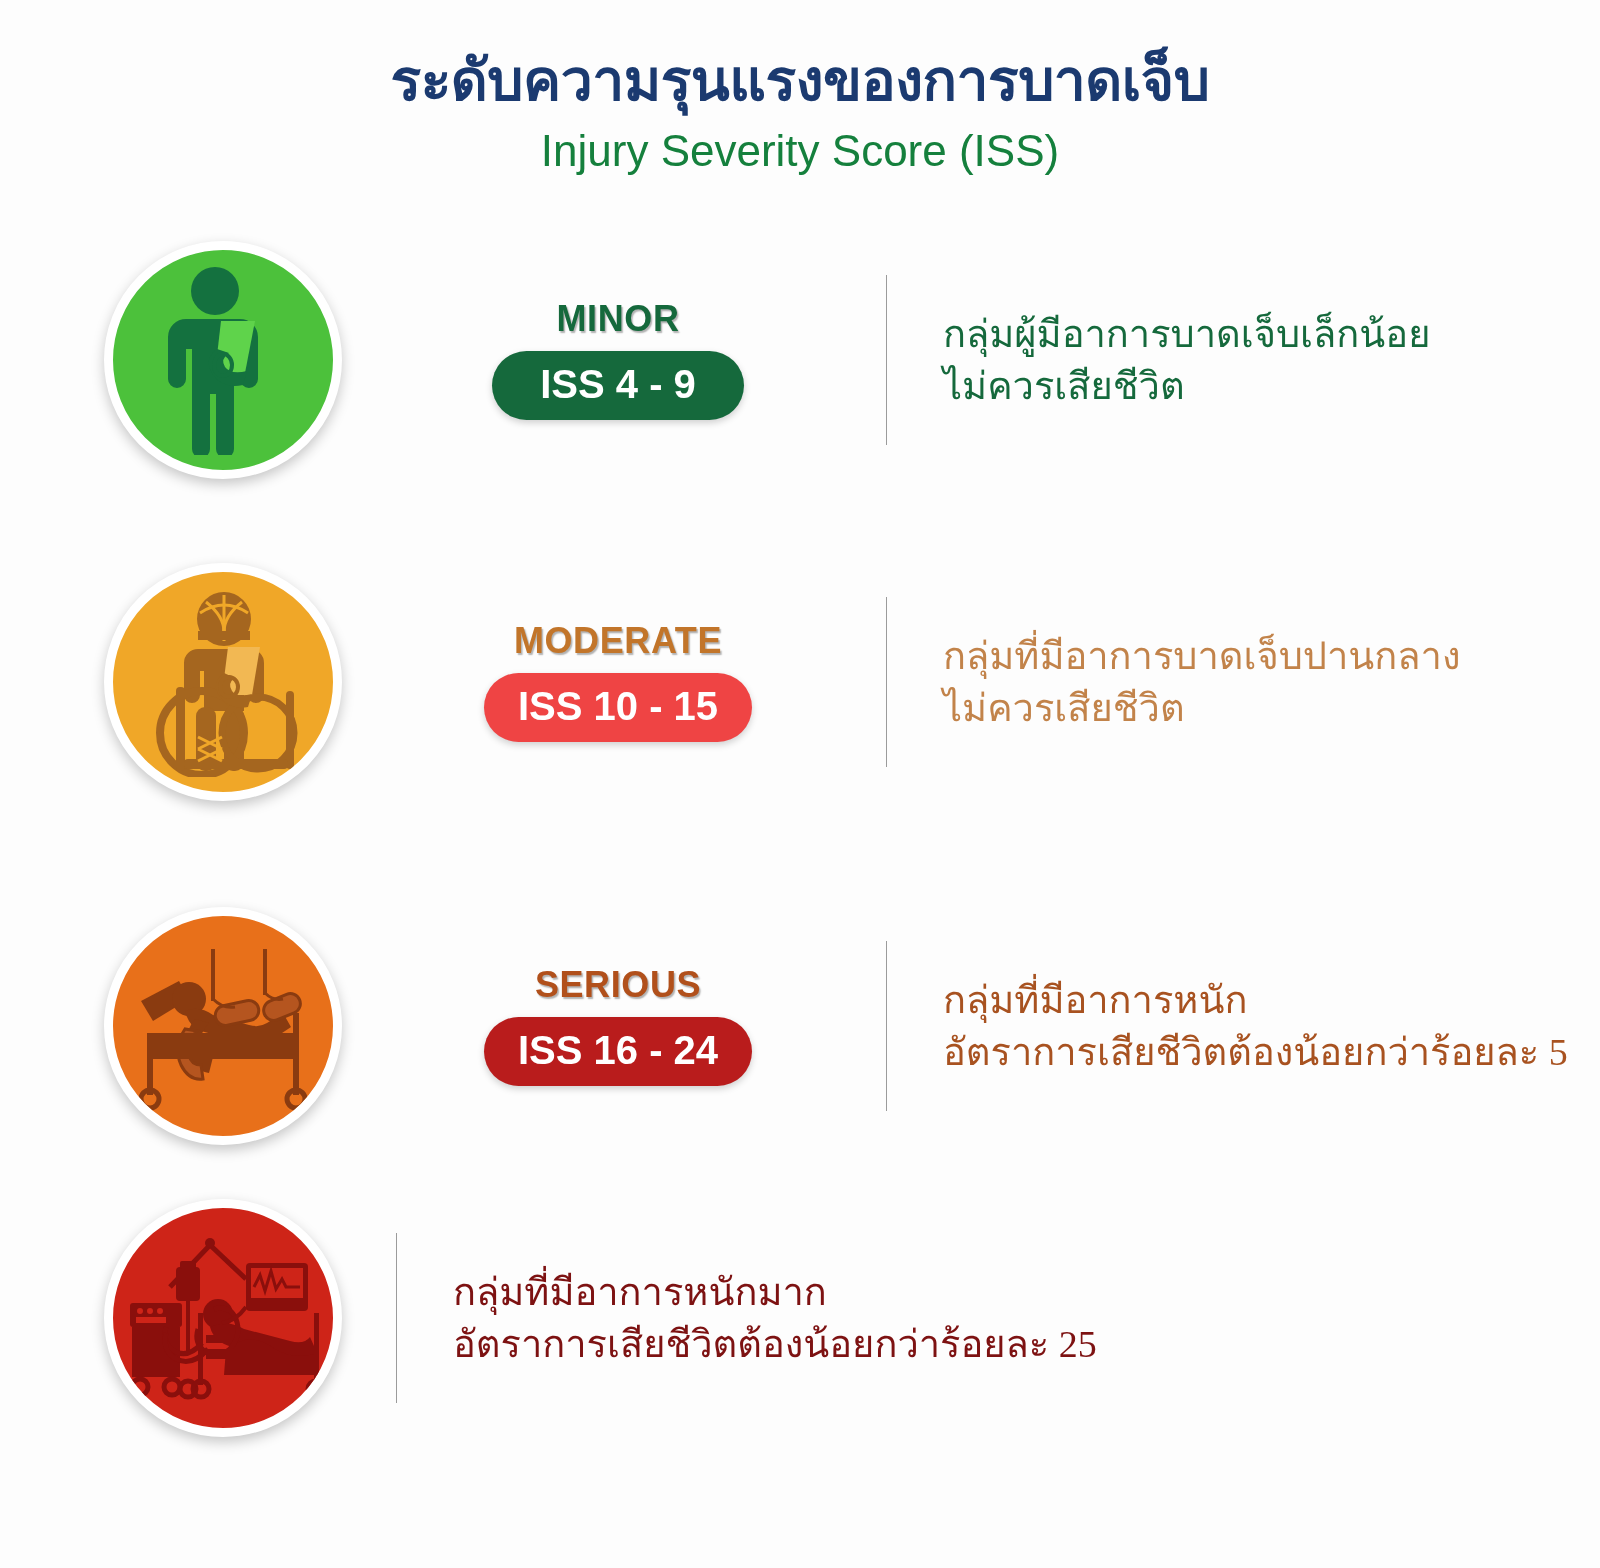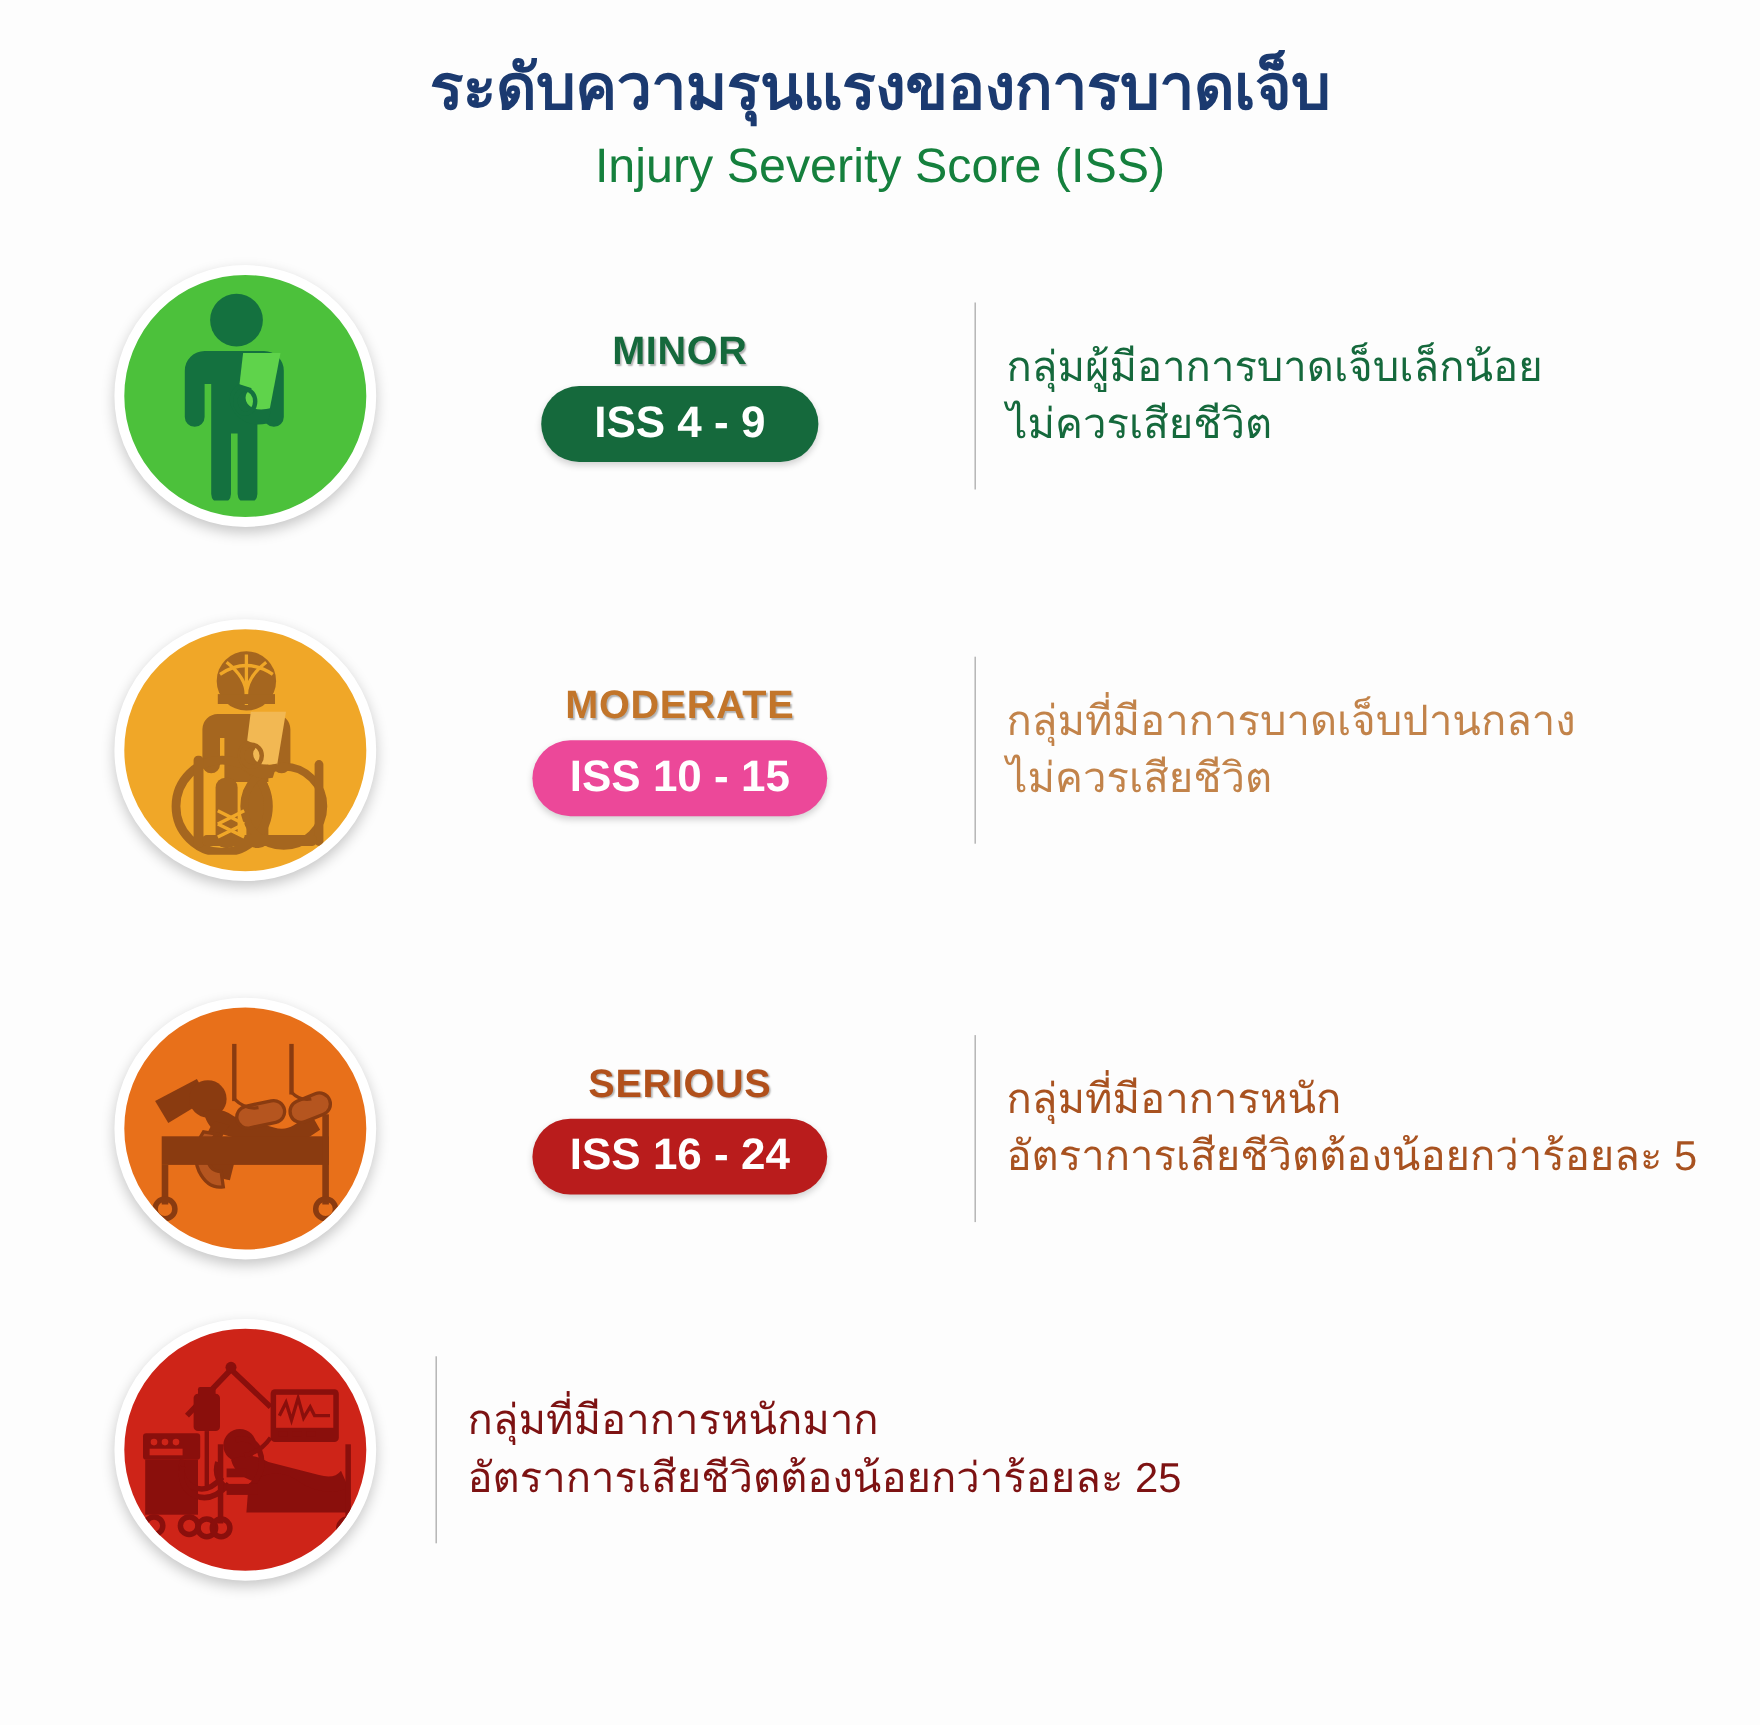--- a/index.html
+++ b/index.html
@@ -117,22 +117,23 @@
     flex: 0 0 1px;
     width: 1px;
     height: 170px;
     background: #9b9b9b;
     margin-left: 48px;
   }
 
   
   .desc {
     flex: 1 1 auto;
-    margin-left: 28px;
+    margin-left: 56px;
     padding-right: 40px;
+    font-family: Liberation Serif, serif;
   }
   .desc-line {
     font-size: 38px;
     font-weight: 400;
     line-height: 1.32;
     white-space: nowrap;
   }
   .desc-line + .desc-line { margin-top: 2px; }
 </style>
 </head>
@@ -210,21 +211,21 @@
             <g stroke="#f0a728" stroke-width="3" fill="none">
               <path d="M62 150 l24 12 M62 162 l24 12 M62 174 l24 -12 M62 162 l24 -12"></path>
             </g>
           </svg>
         </span>
       </div>
     </div>
 
     <div class="label-col">
       <div class="cat-name" style="color:#c2752a">MODERATE</div>
-      <div class="pill" style="background:#ec4899">ISS 10 - 15</div>
+      <div class="pill" style="background:#ef4444">ISS 10 - 15</div>
     </div>
 
     <div class="divider"></div>
 
     <div class="desc">
       <div class="desc-line" style="color:#c2834a">กลุ่มที่มีอาการบาดเจ็บปานกลาง</div>
       <div class="desc-line" style="color:#c2834a">ไม่ควรเสียชีวิต</div>
     </div>
   </div>
 

